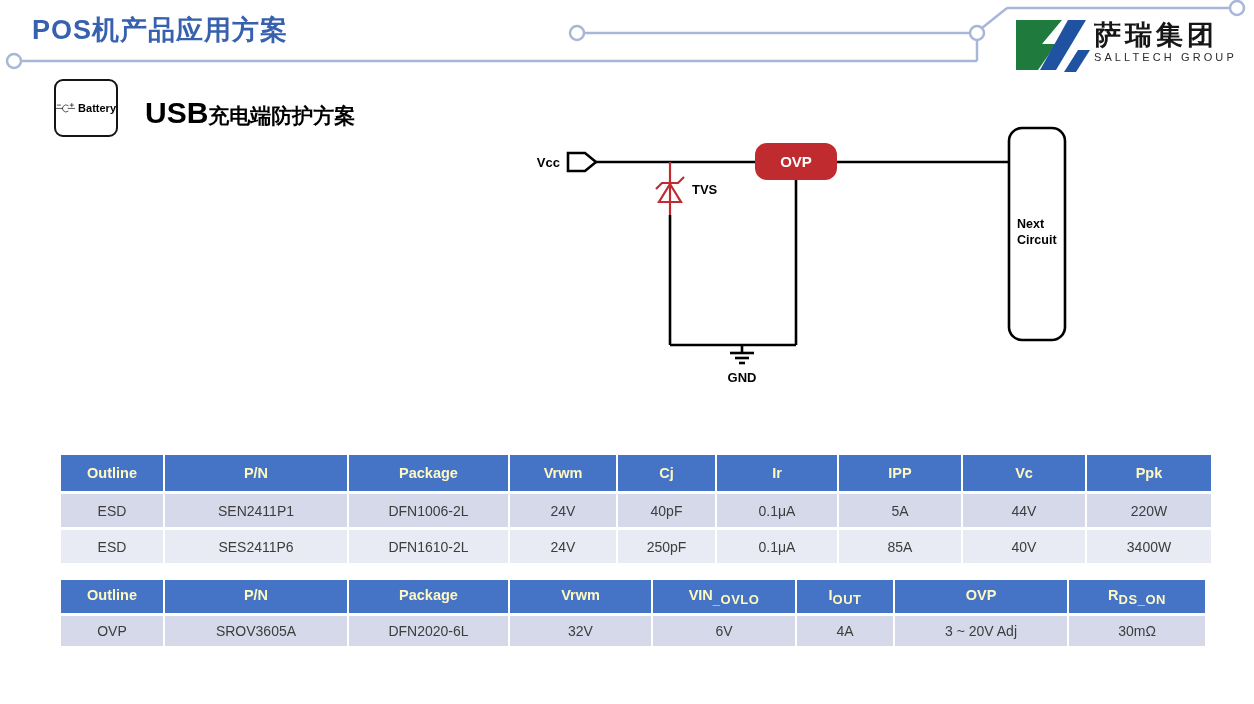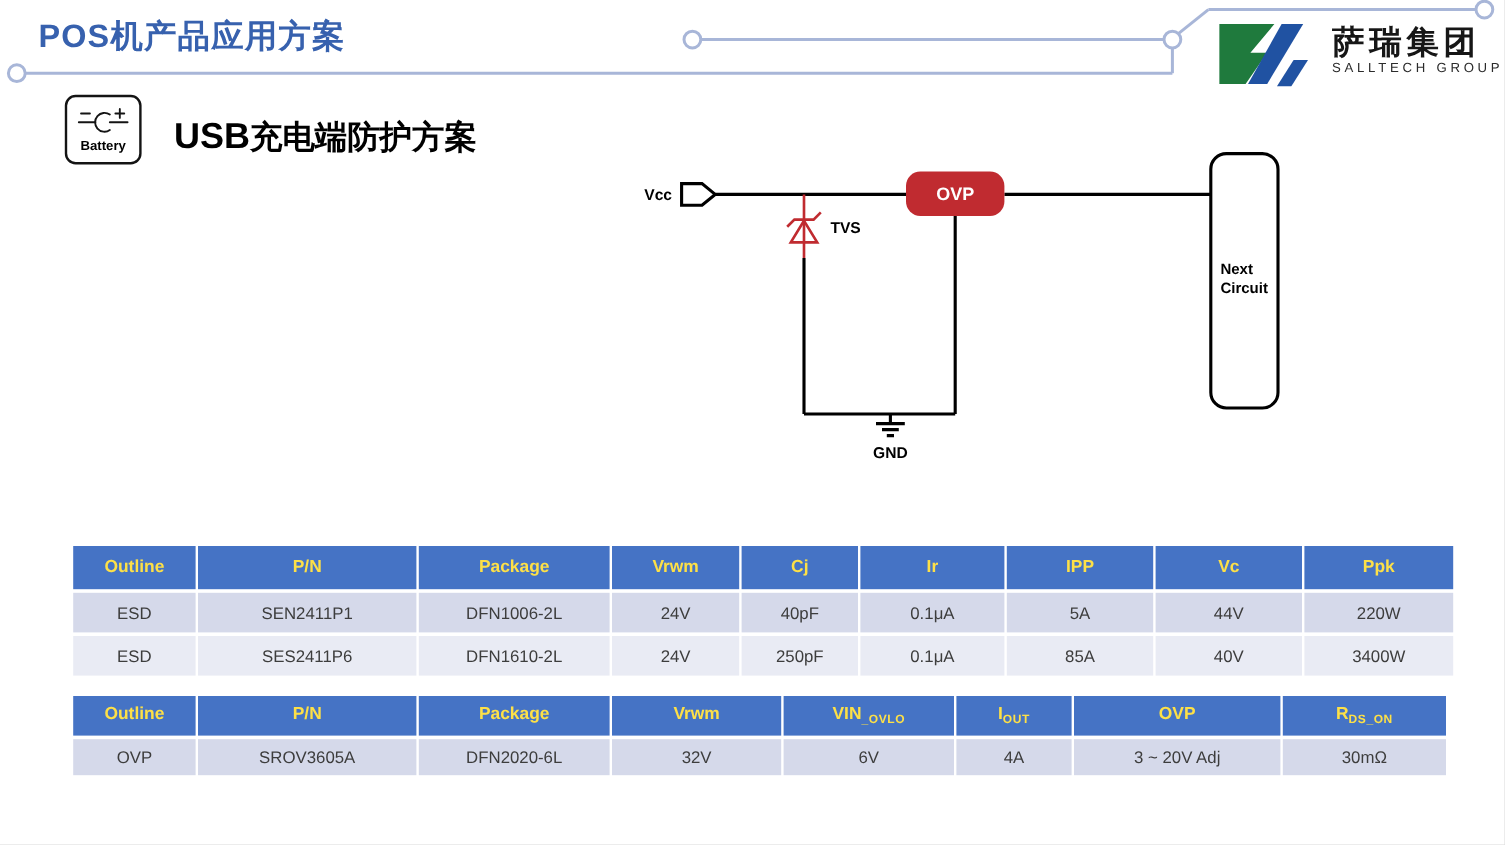--- a/index.html
+++ b/index.html
@@ -13,61 +13,61 @@
 
   .abs{position:absolute;}
 
   
   .page-title{left:32px; top:12px; font-size:27px; font-weight:bold; color:var(--title-blue); letter-spacing:1px;}
   .trace{left:0; top:0;}
   .trace line{stroke:var(--trace-blue); stroke-width:2.5;}
   .trace circle{stroke:var(--trace-blue); stroke-width:2.5; fill:#fff;}
 
   
-  .logo{left:1016px; top:20px; display:flex; align-items:flex-start; gap:20px;}
+  .logo{left:1016px; top:20px; display:flex; align-items:flex-start; gap:4px;}
   .logo-green{fill:var(--logo-green);}
   .logo-blue{fill:var(--logo-blue);}
   .logo-cn{font-size:27px; font-weight:bold; color:#161616; letter-spacing:4px; line-height:1.15; white-space:nowrap;}
   .logo-en{font-size:11px; color:#2b2b2b; letter-spacing:3.1px; white-space:nowrap;}
 
   
   .battery-card{left:54px; top:79px; width:64px; height:58px; border:2px solid #141414; border-radius:9px;
-    display:flex; flex-direction:column; align-items:center; justify-content:center; gap:3px; background:#fff;}
+    display:flex; flex-direction:row; align-items:center; justify-content:center; gap:3px; background:#fff;}
   .battery-card svg{display:block;}
   .battery-label{font-size:11px; font-weight:bold; color:#000;}
   .bat-stroke{stroke:#141414; stroke-width:1.7; fill:none; stroke-linecap:round;}
 
   
   .heading{left:145px; top:96px; font-weight:bold; color:#000;}
   .heading .h-en{font-size:30px; font-family:"Liberation Sans",sans-serif;}
-  .heading .h-cn{font-size:27px; font-family:"Liberation Serif","DejaVu Serif",serif;}
+  .heading .h-cn{font-size:21px; font-family:"Liberation Serif","DejaVu Serif",serif;}
 
   
   .note{left:213px; top:243px; font-size:19px; color:#1a1a1a; line-height:1.55; font-weight:400;}
 
   
   .circuit{left:500px; top:118px;}
   .wire{stroke:#000; stroke-width:2.6; fill:none;}
   .redline{stroke:var(--ovp-red); stroke-width:2.2; fill:none;}
   .sch-label{font-size:13px; font-weight:bold; fill:#000;}
   .ovp-rect{fill:var(--ovp-red);}
   .ovp-text{fill:#fff; font-size:15px; font-weight:bold;}
   .next-rect{fill:#fff; stroke:#000; stroke-width:2.6;}
   .next-text{font-size:12.5px; font-weight:bold; fill:#000;}
 
   
   .tblwrap{left:59px;}
   table{border-collapse:separate; border-spacing:2px 3px; table-layout:fixed; width:1140px; background:#fff;}
-  th{background:var(--table-header-blue); color:#fde047; font-size:14.5px; font-weight:bold; text-align:center;}
+  th{background:var(--table-header-blue); color:#fef9c3; font-size:14.5px; font-weight:bold; text-align:center;}
   td{font-size:14px; color:#3d3d3d; text-align:center;}
   .t1 th{height:36px;} .t1 td{height:33px;}
   .t2 th{height:33px;} .t2 td{height:30px;}
   tr.shade-dark td{background:var(--row-shade-dark);}
   tr.shade-light td{background:var(--row-shade-light);}
-  th sub{font-size:10px; font-weight:bold; letter-spacing:0.5px;}
+  th sub{font-size:13px; font-weight:bold; letter-spacing:0.5px;}
 </style>
 </head>
 <body>
 
 <div id="slide">
 
   <svg class="abs trace" width="1254" height="80" viewBox="0 0 1254 80">
     <line x1="21" y1="61" x2="977" y2="61"></line>
     <line x1="977" y1="61" x2="977" y2="33"></line>
     <line x1="584" y1="33" x2="970" y2="33"></line>

